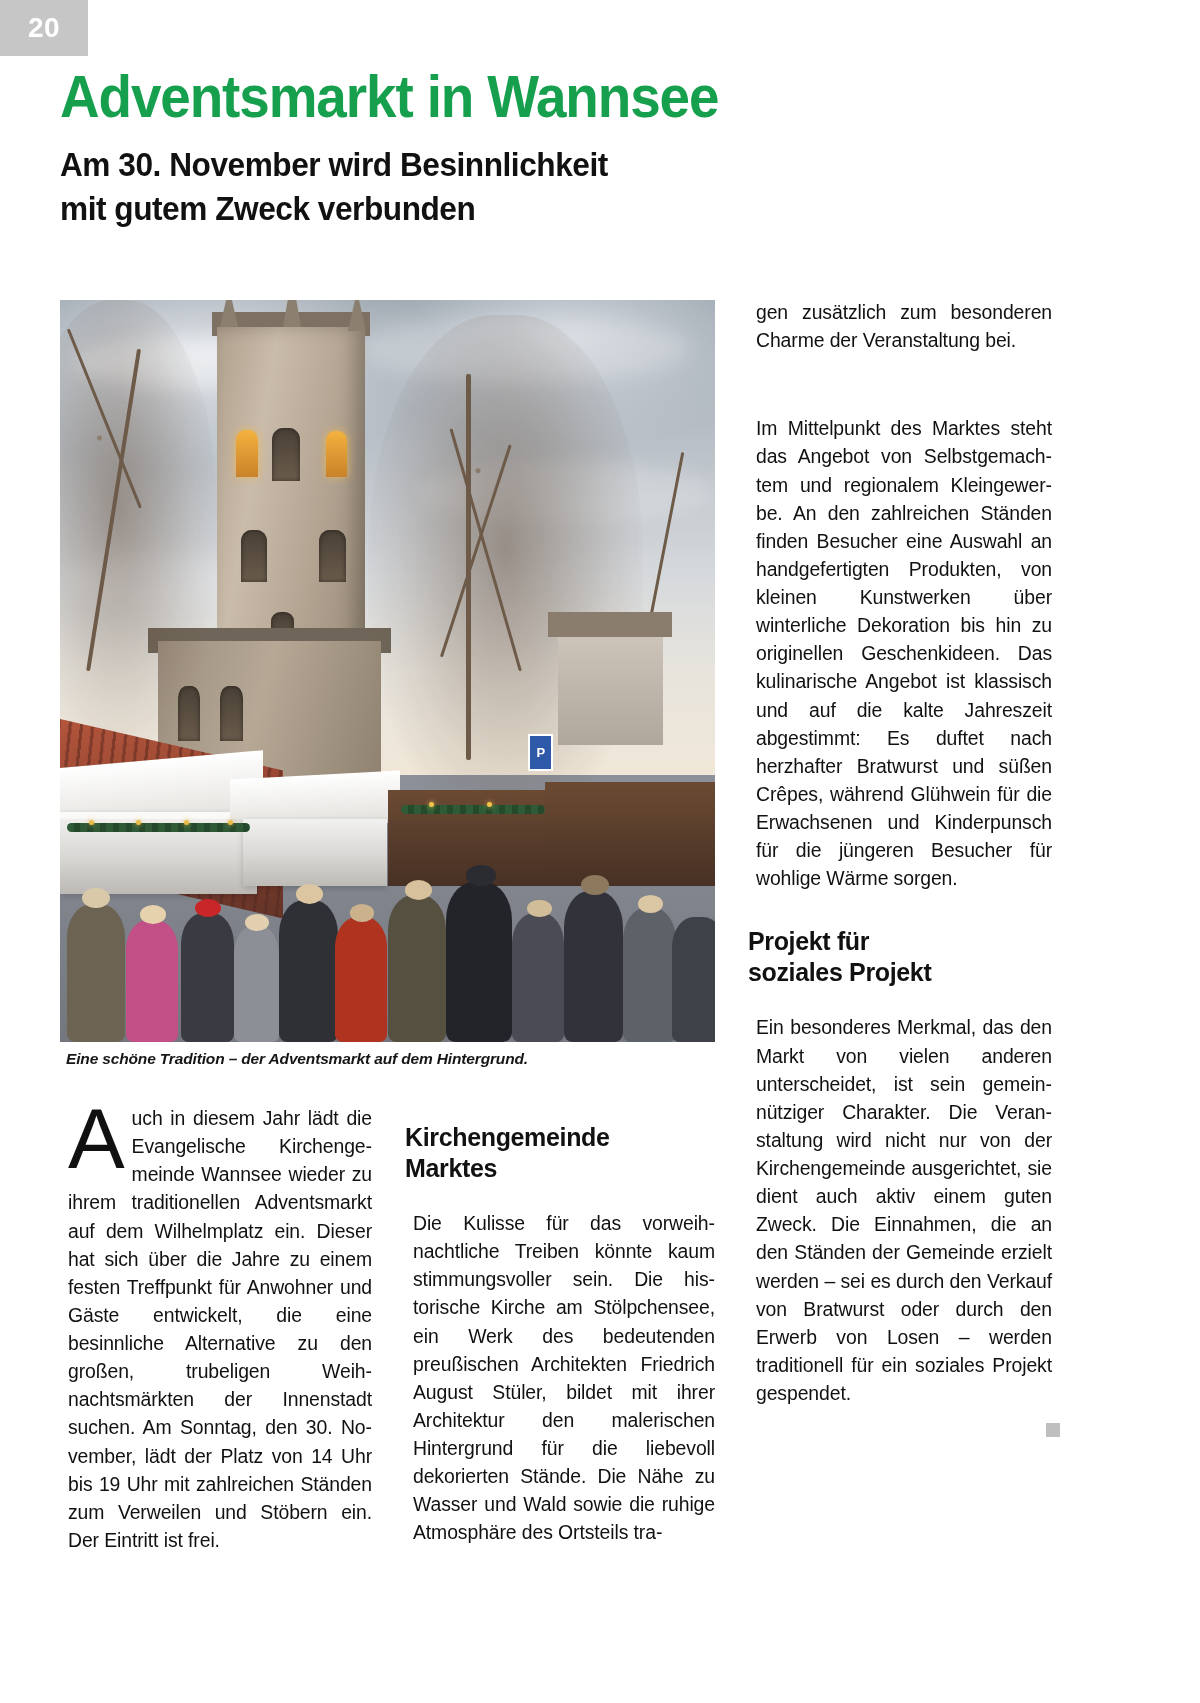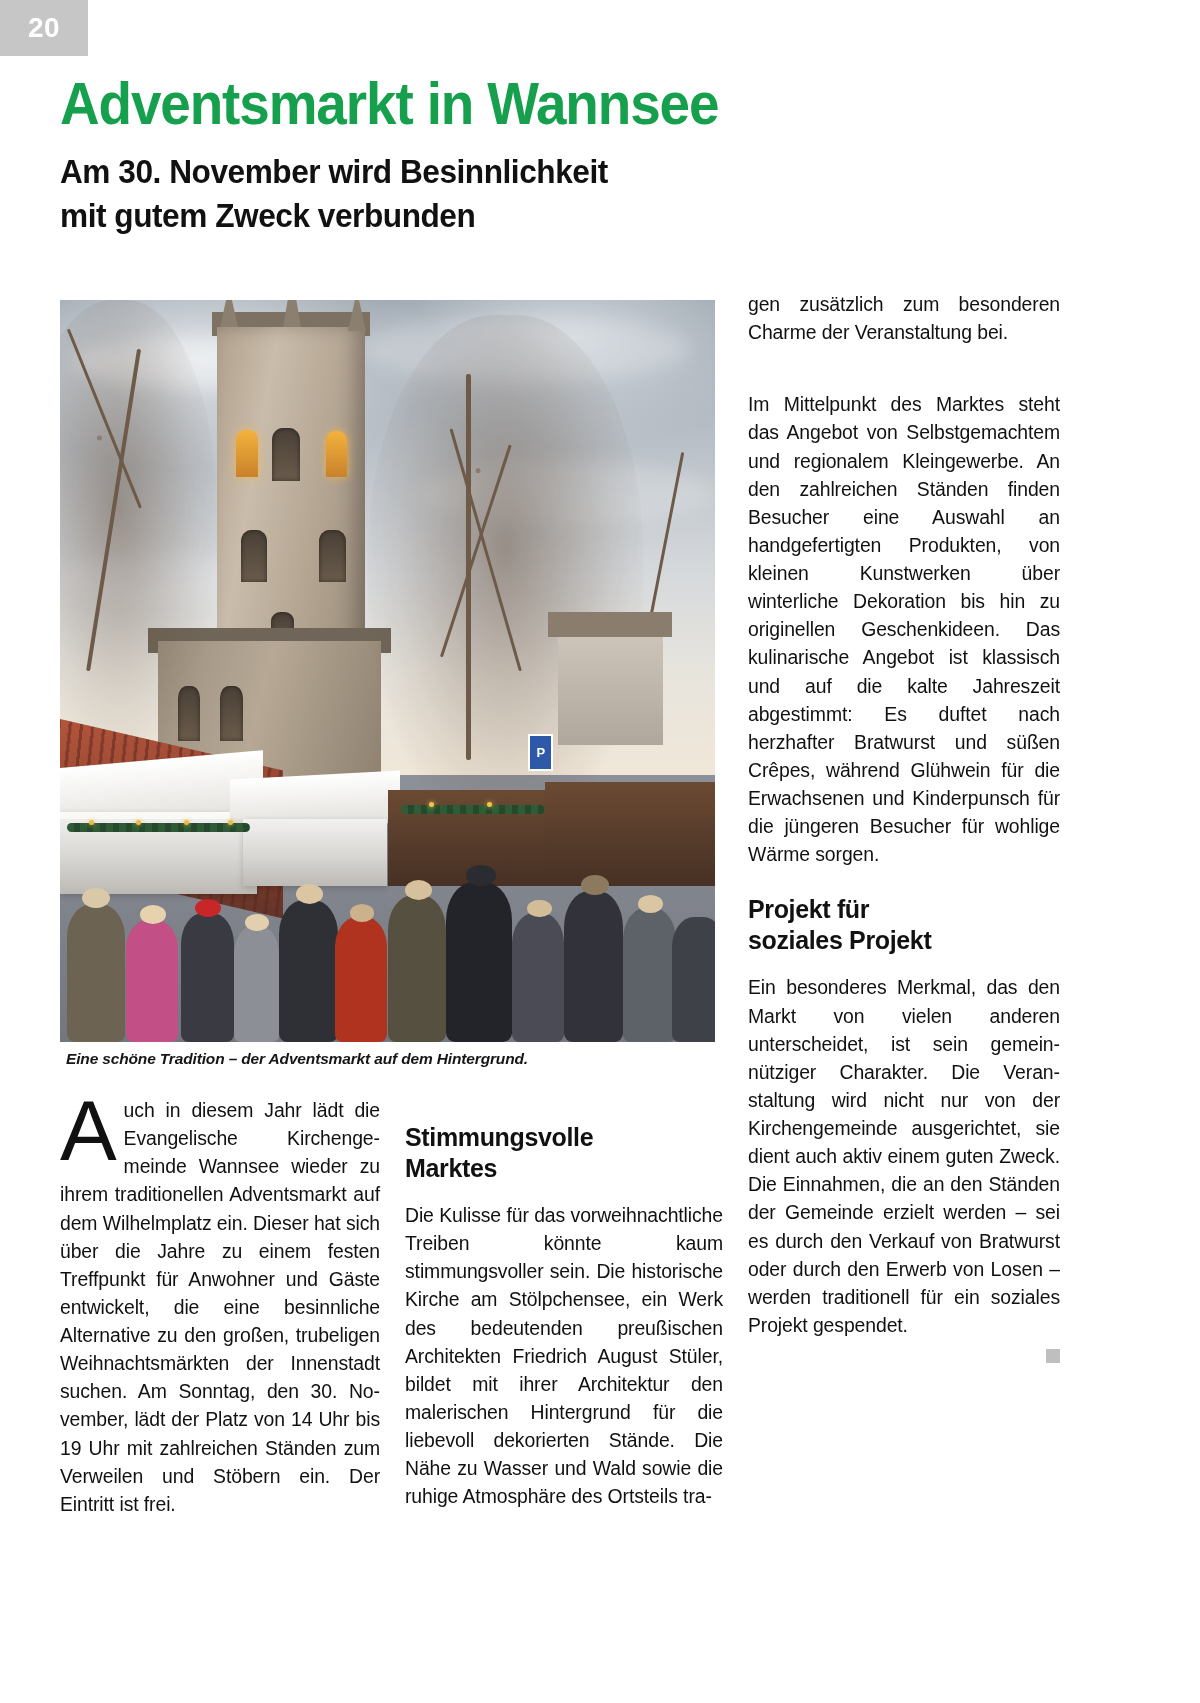--- a/index.html
+++ b/index.html
@@ -45,21 +45,21 @@
     font-weight: 700;
     color: #9a9a9a;
     line-height: 56px;
     letter-spacing: -0.2px;
   }
 
   
   .headline-wrap {
     position: absolute;
     left: 60px;
-    top: 74px;
+    top: 67px;
     width: 1080px;
   }
   .headline {
     font-size: 59px;
     font-weight: 700;
     color: #16a04e;
     line-height: 1.02;
     letter-spacing: -1.2px;
     transform: scaleX(0.93);
     transform-origin: left top;
@@ -240,21 +240,21 @@
   
   .col {
     position: absolute;
     font-size: 19.4px;
     line-height: 1.45;
     text-align: justify;
     color: #111111;
     letter-spacing: -0.1px;
     hyphens: manual;
   }
-  .col p { margin: 0; }
+  .col p { margin: 8px; }
 
   .col-1 { left: 60px;  top: 1096px; width: 320px; }
   .col-2 { left: 405px; top: 1096px; width: 318px; }
   .col-3 { left: 748px; top: 290px;  width: 312px; }
 
   .col-head {
     font-size: 25px;
     font-weight: 700;
     line-height: 1.22;
     color: #111111;
@@ -413,21 +413,21 @@
 
 <div class="col col-1">
   <p class="dropcap-para">
     <span class="dropcap">A</span><span>uch in diesem Jahr lädt die Evangelische Kirchenge­meinde Wannsee wieder zu ihrem traditionellen Advents­markt auf dem Wilhelmplatz ein. Dieser hat sich über die Jahre zu einem festen Treffpunkt für Anwohner und Gäste entwickelt, die eine besinnliche Alternative zu den großen, trubeligen Weih­nachtsmärkten der Innenstadt suchen. Am Sonntag, den 30. No­vember, lädt der Platz von 14 Uhr bis 19 Uhr mit zahlreichen Stän­den zum Verweilen und Stöbern ein. Der Eintritt ist frei.</span>
   </p>
 </div>
 
 <div class="col col-2">
   <div class="gap-before-head"></div>
   <h2 class="col-head">
-    <span>Stimmungsvolle</span><br>
+    <span>Kirchengemeinde</span><br>
     <span>Marktes</span>
   </h2>
   <div class="gap-after-head"></div>
   <p>Die Kulisse für das vorweih­nachtliche Treiben könnte kaum stimmungsvoller sein. Die his­torische Kirche am Stölpchen­see, ein Werk des bedeutenden preußischen Architekten Fried­rich August Stüler, bildet mit ih­rer Architektur den malerischen Hintergrund für die liebevoll dekorierten Stände. Die Nähe zu Wasser und Wald sowie die ruhi­ge Atmosphäre des Ortsteils tra-</p>
 </div>
 
 <div class="col col-3">
   <p>gen zusätzlich zum besonderen Charme der Veranstaltung bei.</p>
   <div class="gap-before-head"></div>
   <div class="gap-after-head"></div>

